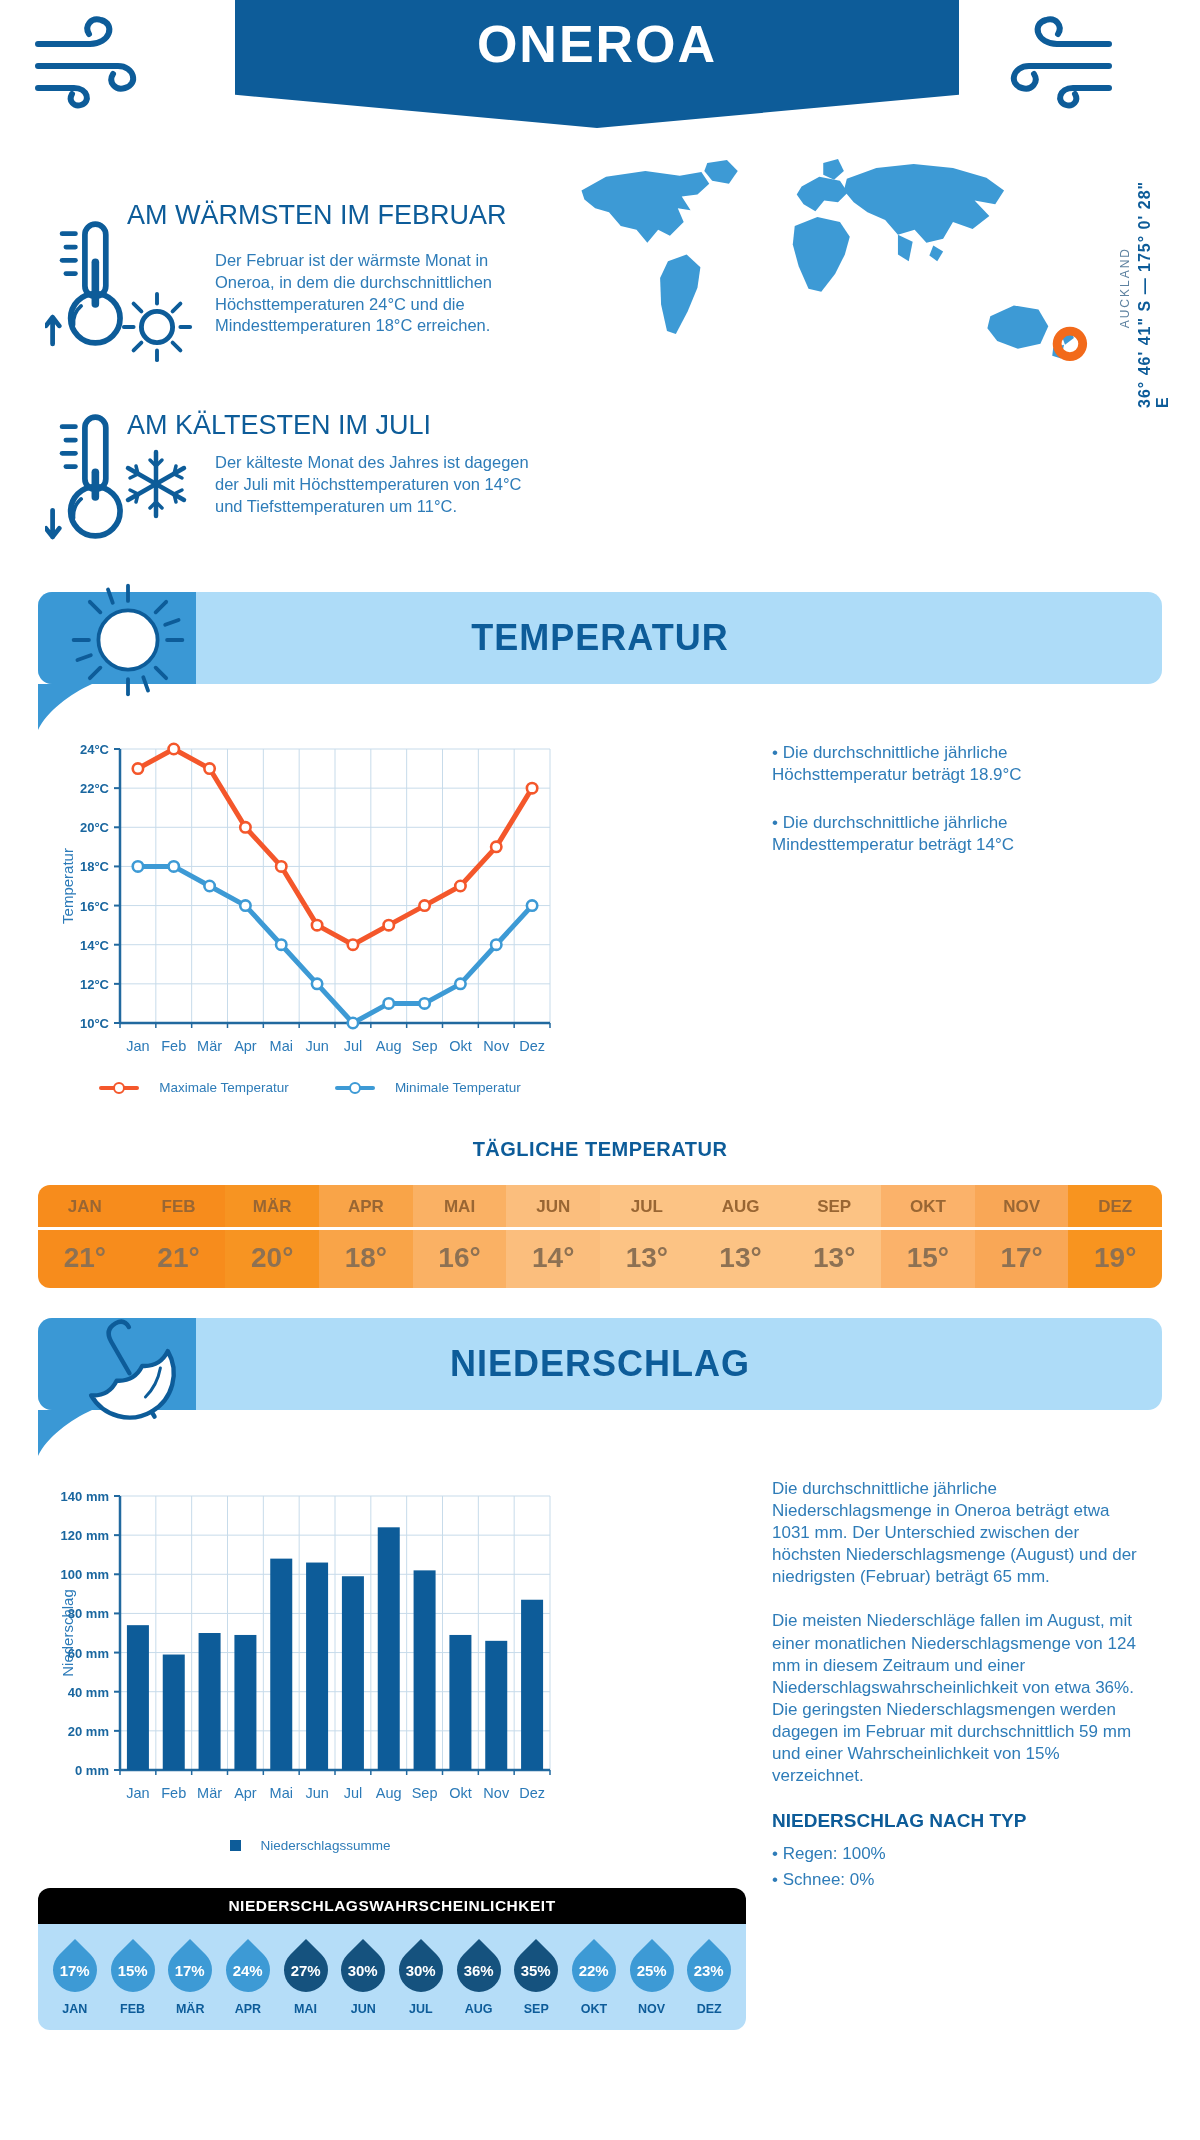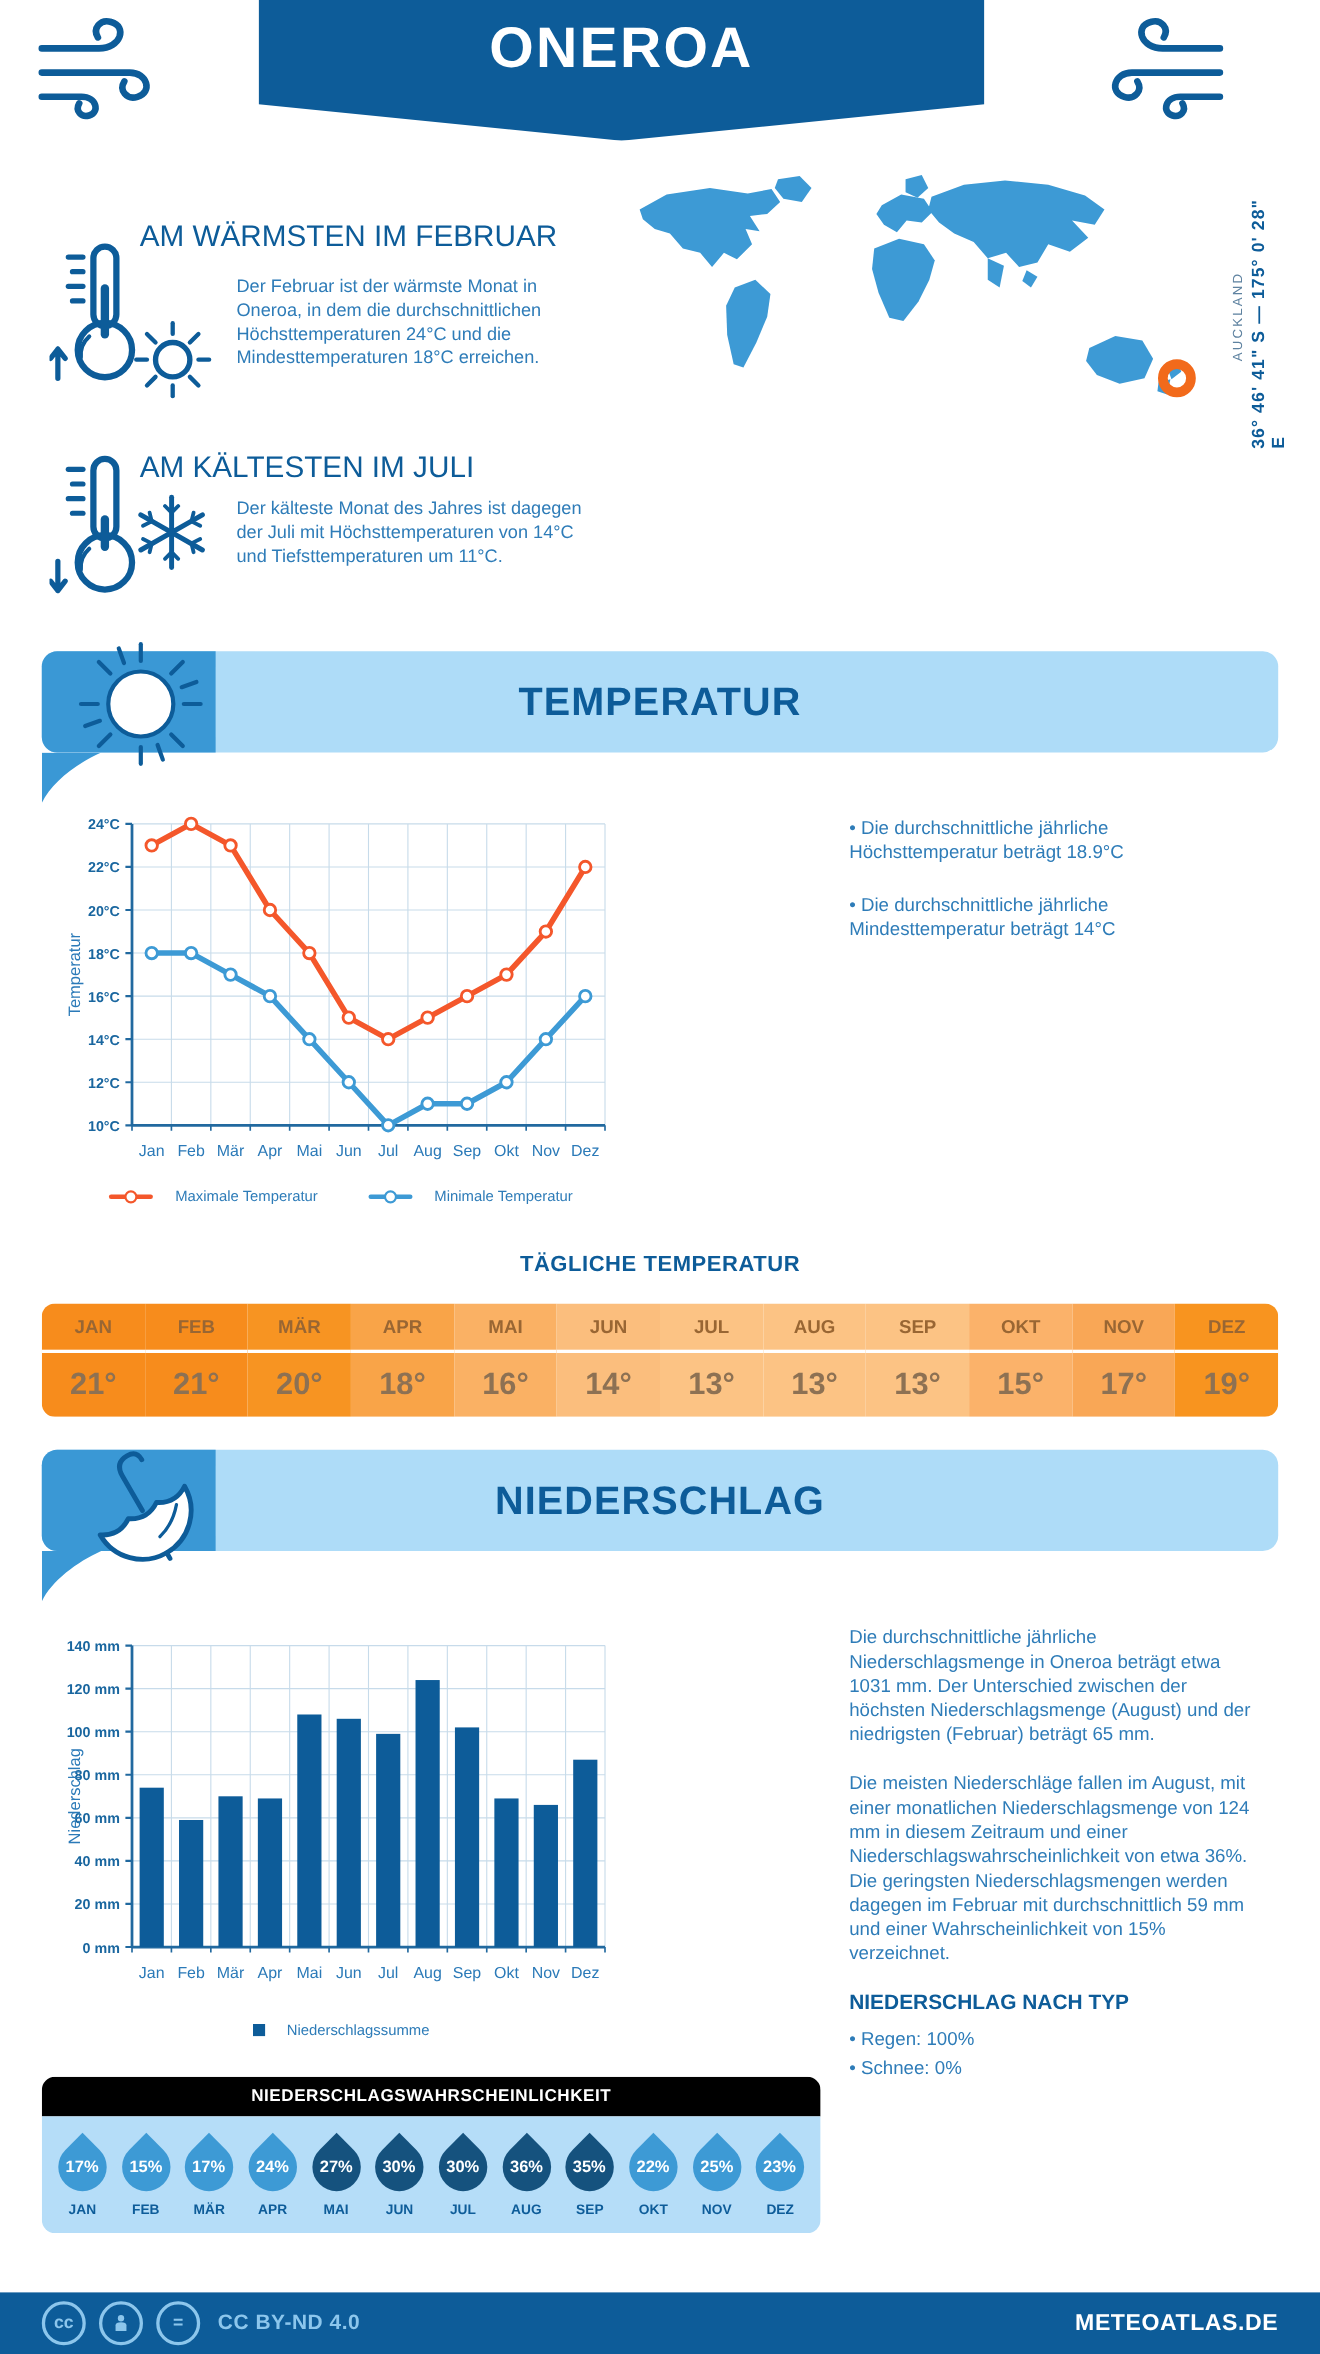--- a/index.html
+++ b/index.html
@@ -1,21 +1,21 @@
 <!DOCTYPE html>
 <html><head>
 <meta charset="utf-8">
 <style>
   html,body{margin:0;padding:0;background:#ffffff;}
   #page{position:relative;width:1200px;height:2140px;background:#fff;overflow:hidden;
         font-family:"Liberation Sans",sans-serif;}
   .abs{position:absolute;}
 
   
-  .ribbon{left:235px;top:0;width:660px;height:128px;background:#0d5c99;
+  .ribbon{left:235px;top:0;width:724px;height:128px;background:#0d5c99;
           clip-path:polygon(0 0,100% 0,100% 74%,50% 100%,0 74%);text-align:center;}
   .ribbon h1{margin:14px 0 0 0;color:#fff;font-size:52px;letter-spacing:2px;font-weight:700;}
   .ribbon .sub{color:#e8f4fd;font-size:16px;letter-spacing:2px;margin-top:2px;}
 
   .windsvg{stroke:#0d5c99;stroke-width:6;fill:none;stroke-linecap:round;}
 
   
   .h2blue{color:#0d5c99;font-size:27px;font-weight:400;margin:0;}
   .bodytxt{color:#2e7cb8;font-size:16.5px;line-height:1.32;}
 
@@ -570,28 +570,14 @@
         </div>
         <div class="dropcell">
           <div class="drop" style="background: rgb(61, 154, 213);">
             <span>23%</span>
           </div>
           <div class="dropmonth">DEZ</div>
         </div>
       </div>
   </div>
 
-  <div class="abs footer">
-    <div class="ccicons">
-      <div class="cc-circle">cc</div>
-      <div class="cc-circle">
-        <svg width="18" height="18" viewBox="0 0 20 20">
-          <circle cx="10" cy="5" r="3.2" fill="#8cc6ec"></circle>
-          <path d="M4.5,18 V12 Q4.5,9 10,9 Q15.5,9 15.5,12 V18 Z" fill="#8cc6ec"></path>
-        </svg>
-      </div>
-      <div class="cc-circle">=</div>
-    </div>
-    <div class="cctxt">CC BY-ND 4.0</div>
-    <div class="sitetxt">METEOATLAS.DE</div>
-  </div>
 
 </div>
 
 </body></html>

